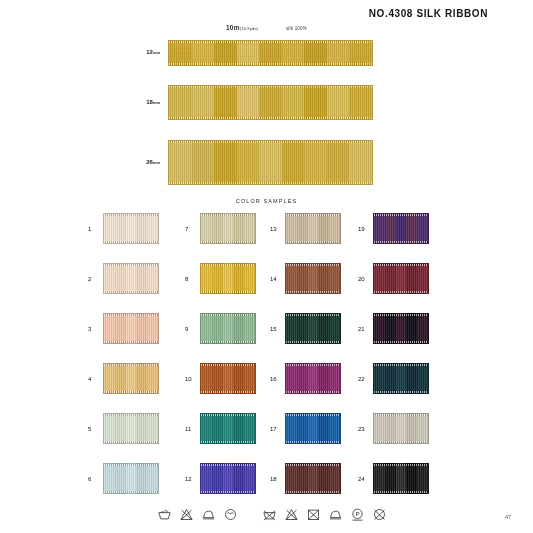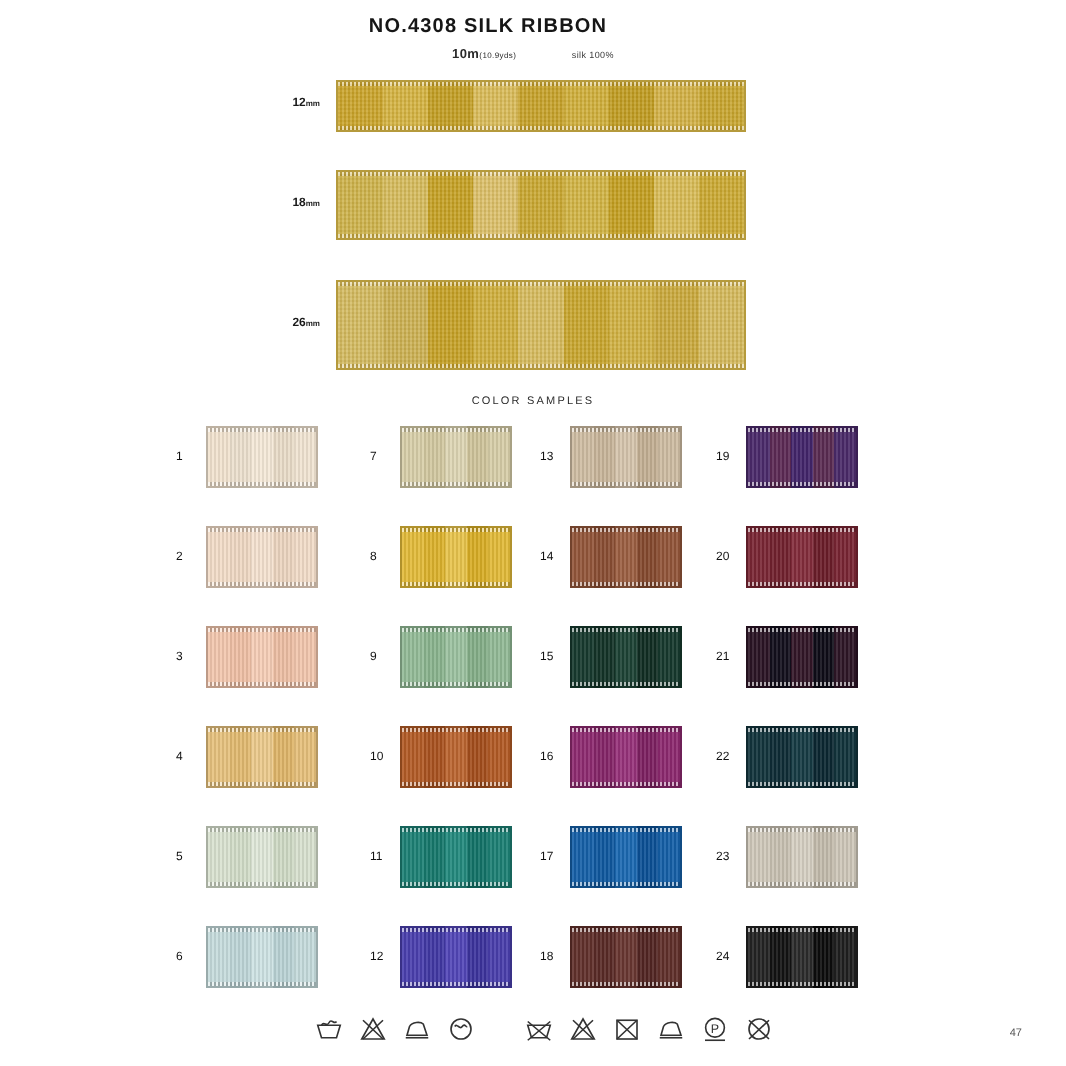--- a/index.html
+++ b/index.html
@@ -15,21 +15,21 @@
     color: #1a1a1a;
     overflow: hidden;
   }
 
   
   .page-title {
     position: absolute;
     top: 8px;
     left: 0;
     width: 488px;
-    text-align: center;
+    text-align: right;
     font-size: 10px;
     font-weight: bold;
     letter-spacing: 0.6px;
     color: #161616;
   }
   .subtitle-row {
     position: absolute;
     top: 24px;
     left: 0;
     width: 533px;

